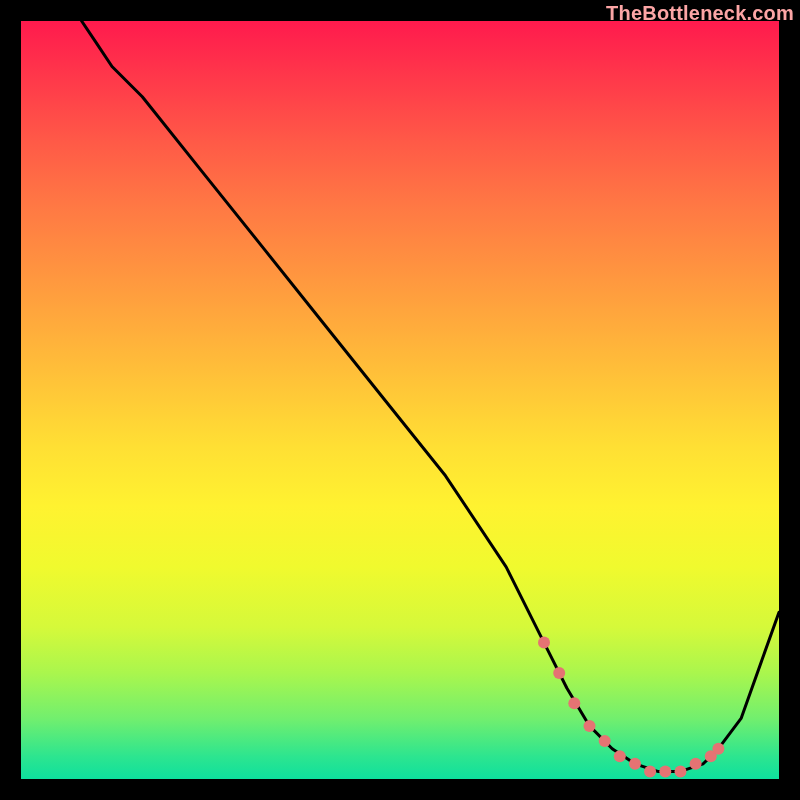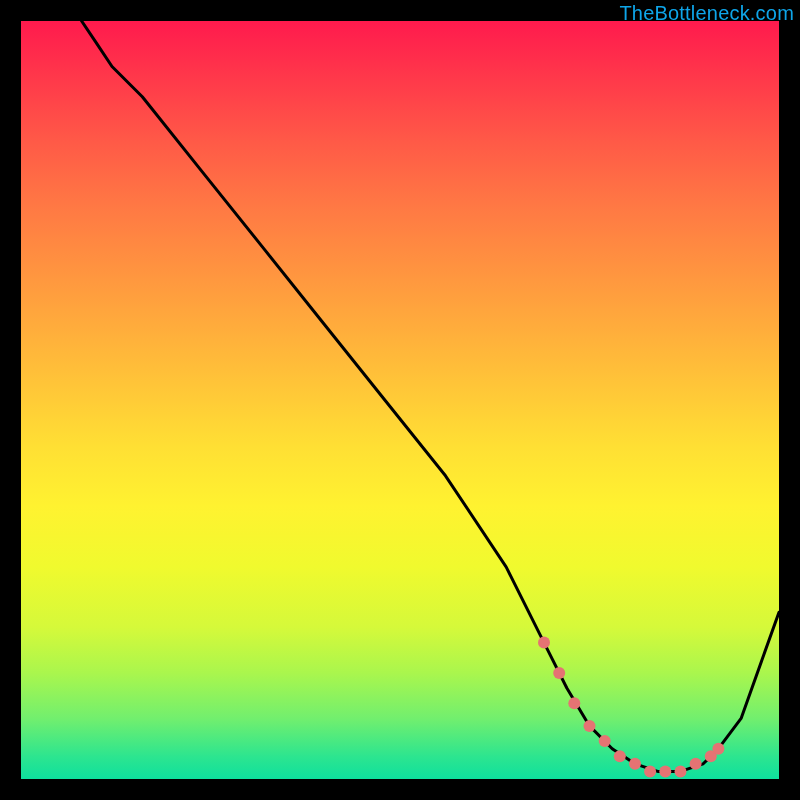--- a/index.html
+++ b/index.html
@@ -42,23 +42,23 @@
       #aaf64d 86%,
       #72ef6e 92%,
       #2de58f 97%,
       #0ee09e 100%
     );
   }
   .watermark {
     position: absolute;
     top: 2px;
     right: 6px;
-    color: #0ea5e9;
+    color: #fca5a5;
     font-size: 20px;
-    font-weight: 400;
+    font-weight: 700;
     letter-spacing: 0.2px;
     z-index: 2;
   }
   svg.curve {
     position: absolute;
     left: 0;
     top: 0;
     width: 758px;
     height: 758px;
   }

